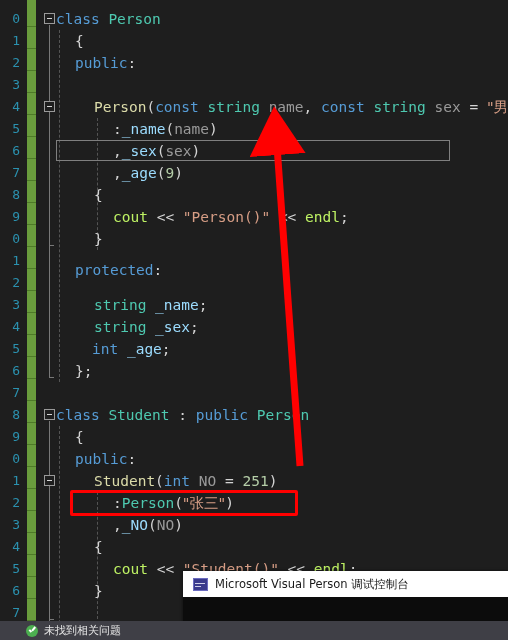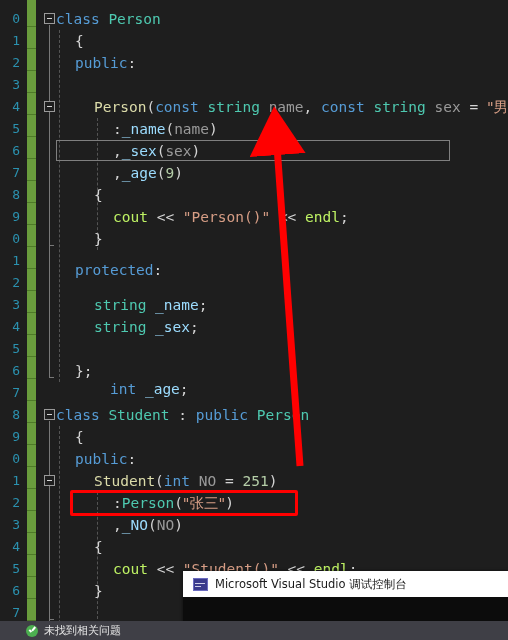--- a/index.html
+++ b/index.html
@@ -217,21 +217,21 @@
       <div class="code-line" style="top: 118px; left: 113px;"><span class="pun">:</span><span class="id">_name</span><span class="pun">(</span><span class="var">name</span><span class="pun">)</span></div>
       <div class="code-line" style="top: 140px; left: 113px;"><span class="pun">,</span><span class="id">_sex</span><span class="pun">(</span><span class="var">sex</span><span class="pun">)</span></div>
       <div class="code-line" style="top: 162px; left: 113px;"><span class="pun">,</span><span class="id">_age</span><span class="pun">(</span><span class="num">9</span><span class="pun">)</span></div>
       <div class="code-line" style="top: 184px; left: 94px;"><span class="pun">{</span></div>
       <div class="code-line" style="top: 206px; left: 113px;"><span class="cout">cout</span><span class="op"> &lt;&lt; </span><span class="str">"Person()"</span><span class="op"> &lt;&lt; </span><span class="cout">endl</span><span class="pun">;</span></div>
       <div class="code-line" style="top: 228px; left: 94px;"><span class="pun">}</span></div>
       <div class="code-line" style="top: 250px; left: 75px;"></div>
       <div class="code-line" style="top: 259px; left: 75px;"><span class="kw">protected</span><span class="pun">:</span></div>
       <div class="code-line" style="top: 294px; left: 94px;"><span class="typ">string </span><span class="id">_name</span><span class="pun">;</span></div>
       <div class="code-line" style="top: 316px; left: 94px;"><span class="typ">string </span><span class="id">_sex</span><span class="pun">;</span></div>
-      <div class="code-line" style="top: 338px; left: 110px; margin-top: 40px;"><span class="kw">int </span><span class="id">_age</span><span class="pun">;</span></div>
+      <div class="code-line" style="top: 338px; left: 92px;"><span class="kw">int </span><span class="id">_age</span><span class="pun">;</span></div>
       <div class="code-line" style="top: 360px; left: 75px;"><span class="pun">};</span></div>
       <div class="code-line" style="top: 382px; left: 56px;"></div>
       <div class="code-line" style="top: 404px; left: 56px;"><span class="kw">class </span><span class="typ">Student</span><span class="pun"> : </span><span class="kw">public </span><span class="typ">Person</span></div>
       <div class="code-line" style="top: 426px; left: 75px;"><span class="pun">{</span></div>
       <div class="code-line" style="top: 448px; left: 75px;"><span class="kw">public</span><span class="pun">:</span></div>
       <div class="code-line" style="top: 470px; left: 94px;"><span class="fn">Student</span><span class="pun">(</span><span class="kw">int </span><span class="var">NO</span><span class="op"> = </span><span class="num">251</span><span class="pun">)</span></div>
       <div class="code-line" style="top: 492px; left: 113px;"><span class="pun">:</span><span class="typ">Person</span><span class="pun">(</span><span class="str cjk">"张三"</span><span class="pun">)</span></div>
       <div class="code-line" style="top: 514px; left: 113px;"><span class="pun">,</span><span class="id">_NO</span><span class="pun">(</span><span class="var">NO</span><span class="pun">)</span></div>
       <div class="code-line" style="top: 536px; left: 94px;"><span class="pun">{</span></div>
       <div class="code-line" style="top: 558px; left: 113px;"><span class="cout">cout</span><span class="op"> &lt;&lt; </span><span class="str">"Student()"</span><span class="op"> &lt;&lt; </span><span class="cout">endl</span><span class="pun">;</span></div>
@@ -248,21 +248,21 @@
     <marker id="ah" markerWidth="7" markerHeight="8" refX="3.3" refY="4" orient="auto">
       <polygon points="0,0 7,4 0,8" fill="#ff0000"></polygon>
     </marker>
   </defs>
   <path d="M 300 466 L 288 300 L 276 132" stroke="#ff0000" stroke-width="7" fill="none" stroke-linecap="butt" marker-end="url(#ah)"></path>
 </svg>
 
 <div id="console" style="left:183px;top:571px;width:325px;">
   <div id="console-title">
     <div id="console-icon"></div>
-    <span class="cjk">Microsoft Visual Studio 调试控制台</span>
+    <span class="cjk">Microsoft Visual Person 调试控制台</span>
   </div>
   <div id="console-body" style="height:43px;">
     <div>Person()</div>
     
   </div>
 </div>
 
 <div id="statusbar">
   <div id="status-ok"></div>
   <span class="cjk">未找到相关问题</span>

